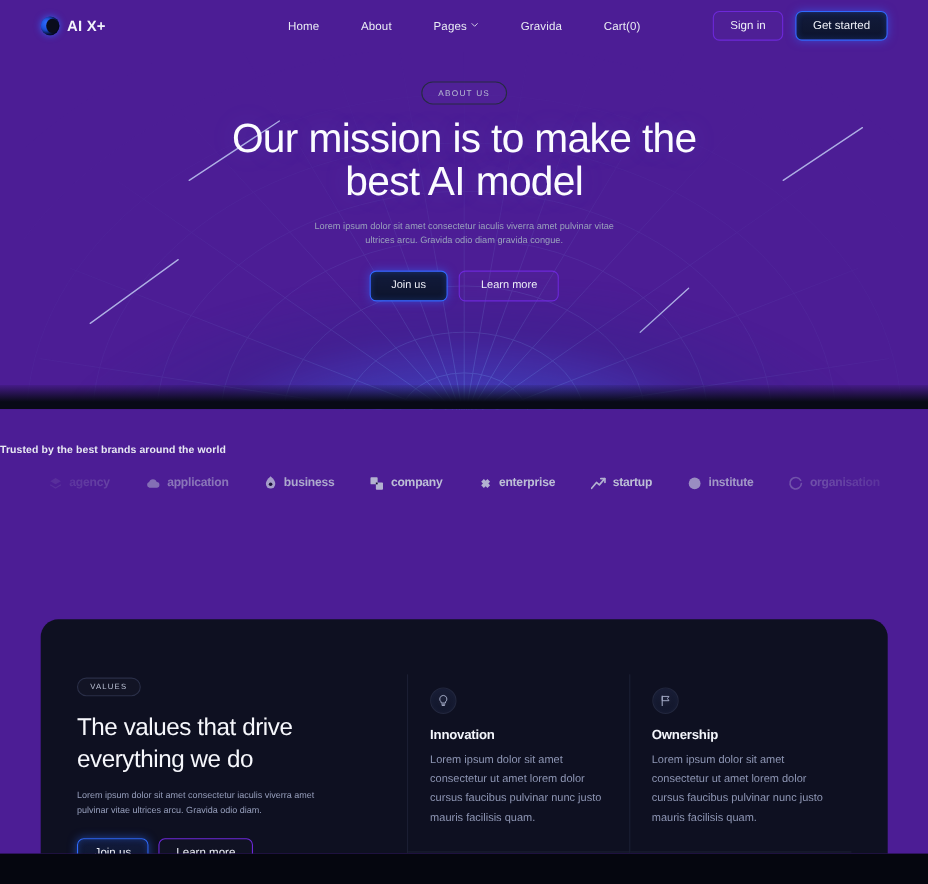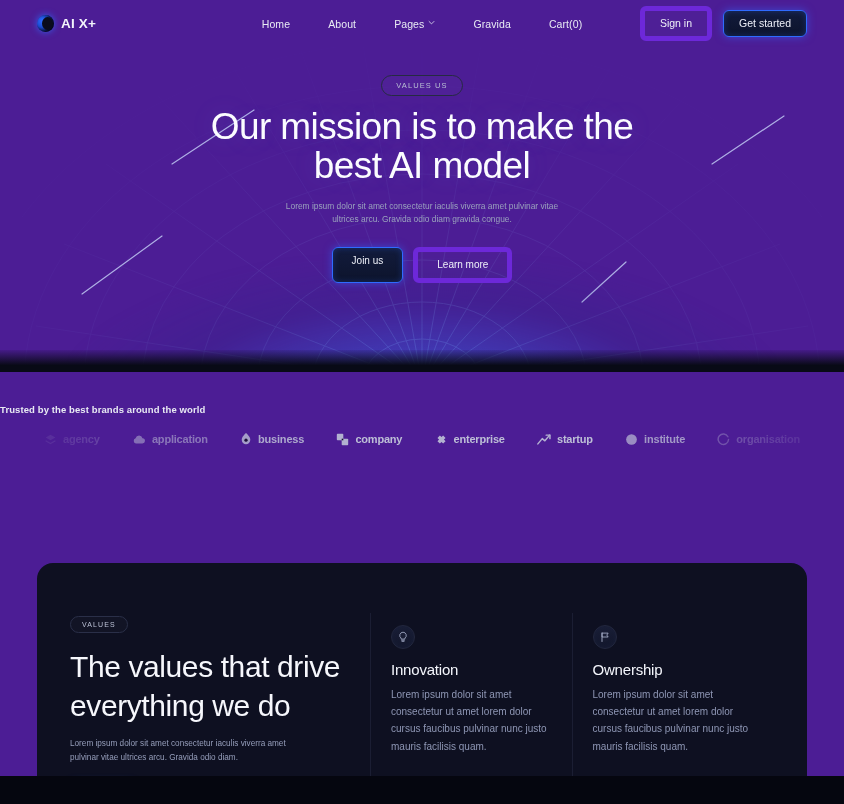--- a/index.html
+++ b/index.html
@@ -54,21 +54,21 @@
   .header-actions { display:flex; align-items:center; gap: 11px; width: 230px; justify-content: flex-end; }
   .btn {
     font-size: 10.5px; color: #eef0f8;
     border-radius: 6px;
     padding: 7px 15px;
     cursor: pointer;
     white-space: nowrap;
     line-height: 1;
   }
   .btn-outline {
-    border: 5px solid #6d28d9;
+    border: 1px solid #6d28d9;
     background: rgba(255,255,255,.012);
   }
   .btn-primary {
     border: 1px solid #2f6bff;
     background: linear-gradient(180deg, #121b3c 0%, #0d142c 100%);
     box-shadow: 0 0 9px rgba(47,107,255,.55), inset 0 0 6px rgba(47,107,255,.28);
   }
 
   
   .hero {
@@ -177,21 +177,21 @@
   .values-pill {
     display:inline-flex; align-items:center; justify-content:center;
     border: 1px solid #2a2f48;
     border-radius: 999px;
     background: rgba(255,255,255,.02);
     padding: 4px 11px;
     font-size: 7px; letter-spacing: 1.1px; color: #bcc2d6;
   }
   .values-title {
     margin-top: 14px;
-    font-size: 30px; line-height: 1.3;
+    font-size: 22px; line-height: 1.3;
     color: #f6f7fc; font-weight: normal; letter-spacing: -.4px;
   }
   .values-sub {
     margin-top: 12px;
     font-size: 8.2px; line-height: 1.72; color: #969ebb;
     max-width: 224px;
   }
   .values-btns { margin-top: 18px; display:flex; gap:9px; }
 
   .values-right {
@@ -210,21 +210,21 @@
   .vcard:nth-child(n+3) { border-bottom: none; padding-top: 22px; }
   .vicon {
     width: 24px; height: 24px; border-radius: 50%;
     background: radial-gradient(circle at 50% 40%, #1b2038 0%, #12162a 60%, #0e1021 100%);
     border: 1px solid #22273e;
     display:flex; align-items:center; justify-content:center;
     box-shadow: inset 0 0 6px rgba(120,150,255,.10);
   }
   .vtitle {
     margin-top: 12px;
-    font-size: 15px; color: #f4f6fc; font-weight: normal; letter-spacing: -.2px;
+    font-size: 12px; color: #f4f6fc; font-weight: bold; letter-spacing: -.2px;
   }
   .vtext {
     margin-top: 8px;
     font-size: 10px; line-height: 1.72; color: #8e96b4;
   }
 </style>
 </head>
 <body>
 
 <div class="page">
@@ -321,21 +321,21 @@
           <line x1="60" y1="430" x2="140" y2="372"></line>
           <line x1="690" y1="300" x2="762" y2="252"></line>
           <line x1="560" y1="438" x2="604" y2="398"></line>
         </g>
       </svg>
       <div class="hero-glow"></div>
       <div class="hero-floor"></div>
     </div>
 
     <div class="hero-content">
-      <div class="pill">VALUES US</div>
+      <div class="pill">ABOUT US</div>
       <h1 class="hero-title">
         <span>Our mission is to make the</span><br>
         <span>best AI model</span>
       </h1>
       <p class="hero-sub">Lorem ipsum dolor sit amet consectetur iaculis viverra amet pulvinar vitae ultrices arcu. Gravida odio diam gravida congue.</p>
       <div class="hero-btns">
         <div class="btn btn-primary btn-lg">Join us</div>
         <div class="btn btn-outline btn-lg">Learn more</div>
       </div>
     </div>

